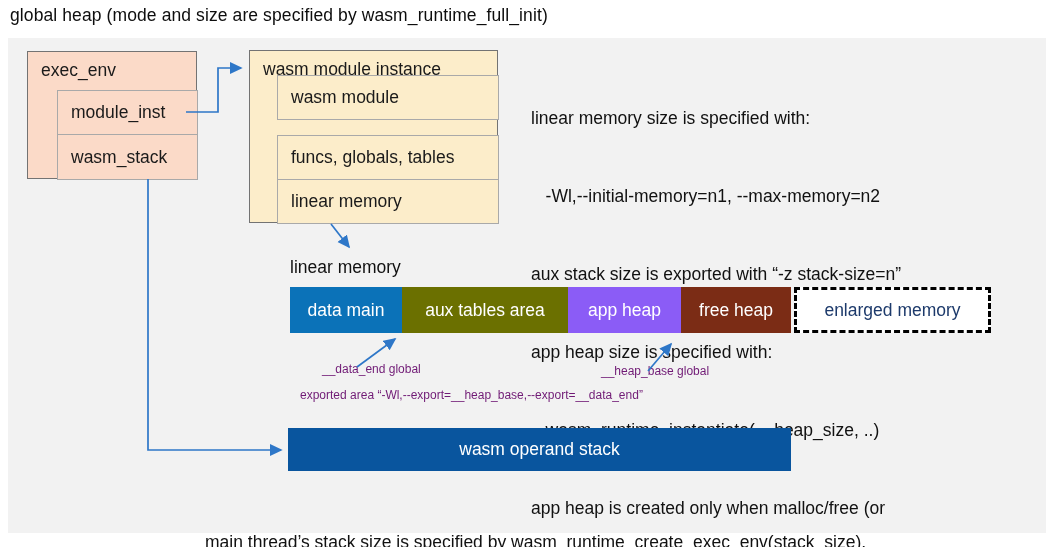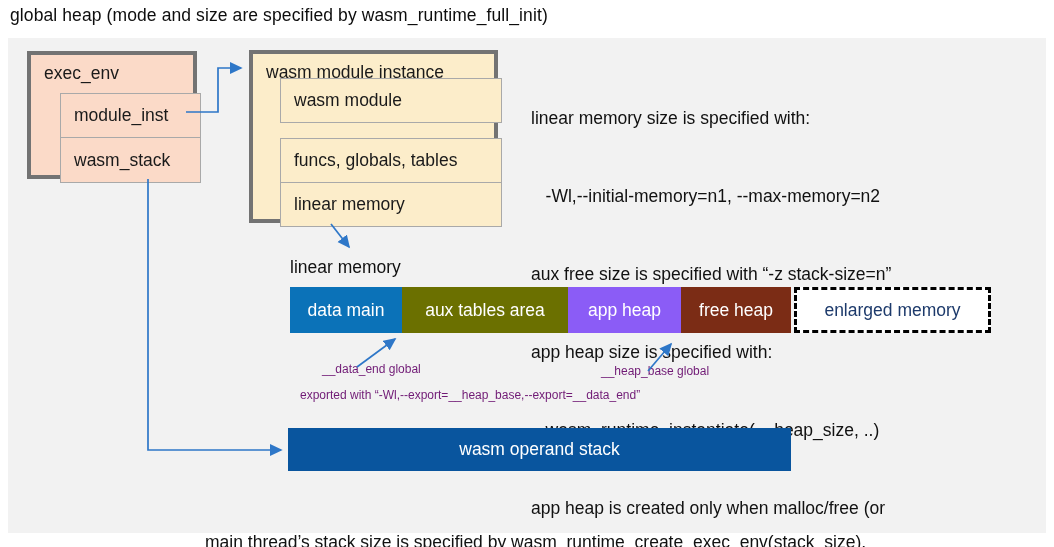--- a/index.html
+++ b/index.html
@@ -2,21 +2,21 @@
 <html><head>
 <meta charset="utf-8">
 <style>
   html,body{margin:0;padding:0;background:#ffffff;}
   *{box-sizing:border-box;font-family:"Liberation Sans",sans-serif;}
   #page{position:relative;width:1054px;height:547px;background:#ffffff;overflow:hidden;}
   .title{position:absolute;left:10px;top:5px;font-size:17.5px;color:#0d0d0d;letter-spacing:.1px;}
   .panel{position:absolute;left:8px;top:38px;width:1038px;height:495px;background:#f2f2f2;}
 
   
-  .structbox{position:absolute;border:4px solid #737373;}
+  .structbox{position:absolute;border:1px solid #737373;}
   .exec{left:27px;top:51px;width:170px;height:128px;background:#fbdac8;}
   .inst{left:249px;top:50px;width:249px;height:173px;background:#fcedca;}
   .boxhead{position:absolute;left:13px;top:8px;font-size:17.5px;color:#1a1a1a;}
   .subrow{position:absolute;border:1px solid #a9a9a9;display:flex;align-items:center;
           padding-left:13px;font-size:17.5px;color:#1a1a1a;text-align:right;}
   .exec .subrow{left:29px;width:141px;background:#fbdac8;}
   .exec .r0{top:38px;height:45px;}
   .exec .r1{top:82px;height:46px;}
   .inst .subrow{left:27px;width:222px;background:#fcedca;}
   .inst .r0{top:24px;height:45px;}
@@ -62,39 +62,39 @@
   <div class="structbox inst">
     <div class="boxhead">wasm module instance</div>
     <div class="subrow r0">wasm module</div>
     <div class="subrow r1">funcs, globals, tables</div>
     <div class="subrow r2">linear memory</div>
   </div>
 
   <div class="notes-right">
     <div>linear memory size is specified with:</div>
     <div>   -Wl,--initial-memory=n1, --max-memory=n2</div>
-    <div>aux free size is specified with “-z stack-size=n”</div>
+    <div>aux stack size is exported with “-z stack-size=n”</div>
     <div>app heap size is specified with:</div>
     <div>   wasm_runtime_instantiate(.., heap_size, ..)</div>
     <div>app heap is created only when malloc/free (or</div>
     
   </div>
 
   <div class="linmem-label">linear memory</div>
   <div class="membar">
     <div class="seg" style="width: 112px; background: rgb(11, 114, 184); color: rgb(255, 255, 255);">data main</div>
     <div class="seg" style="width: 166px; background: rgb(107, 112, 0); color: rgb(255, 255, 255);">aux tables area</div>
     <div class="seg" style="width: 113px; background: #8b5cf6; color: rgb(255, 255, 255);">app heap</div>
     <div class="seg" style="width: 110px; background: rgb(123, 44, 21); color: rgb(255, 255, 255);">free heap</div>
     <div class="seg seg-enlarged" style="width: 197px; color: rgb(29, 58, 107);">enlarged memory</div>
   </div>
 
   <div class="ann ann-dataend">__data_end global</div>
   <div class="ann ann-heapbase">__heap_base global</div>
-  <div class="ann ann-export">exported with “-Wl,--export=__heap_base,--export=__data_end”</div>
+  <div class="ann ann-export">exported area “-Wl,--export=__heap_base,--export=__data_end”</div>
 
   <div class="opstack">wasm operand stack</div>
 
   <div class="notes-bottom">
     <div>main thread’s stack size is specified by wasm_runtime_create_exec_env(stack_size),</div>
     
   </div>
 
   <svg class="wires" width="1054" height="547" viewBox="0 0 1054 547">
     <defs>

